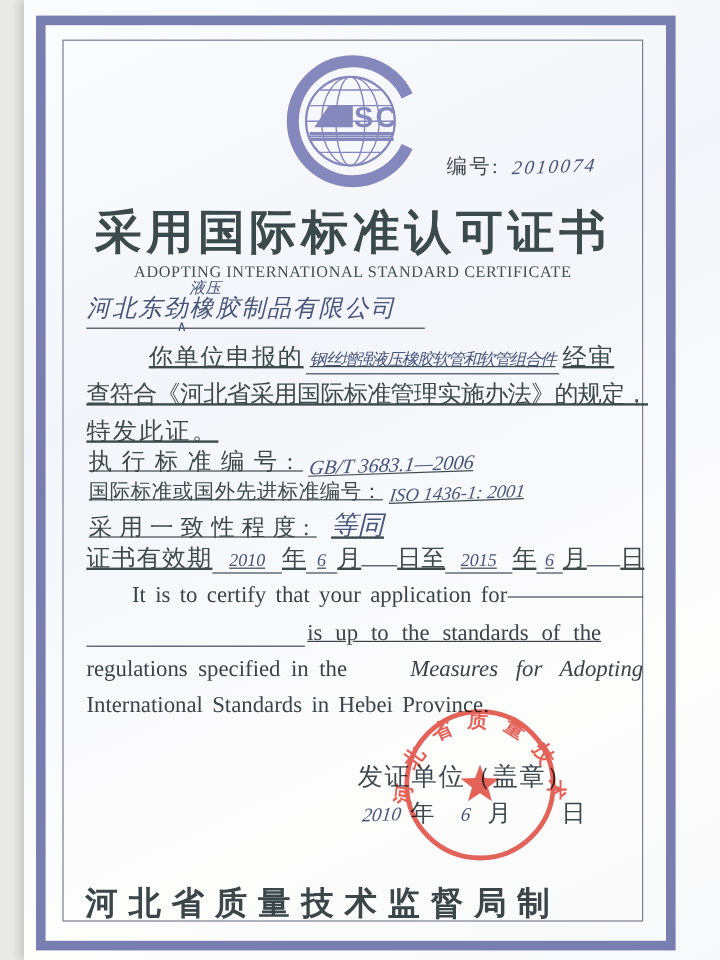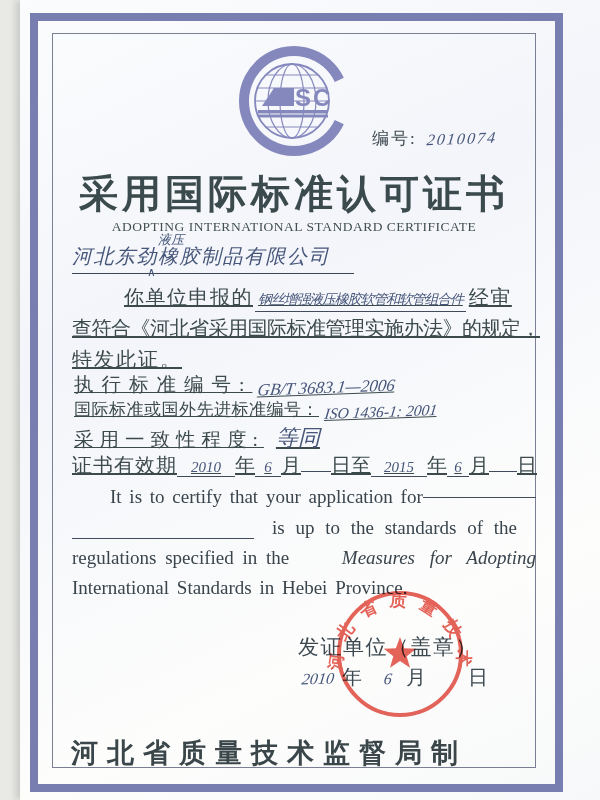--- a/index.html
+++ b/index.html
@@ -73,21 +73,21 @@
     display:flex; align-items:baseline; white-space:nowrap;
   }
   .validity .lbl { letter-spacing:1px; }
   .validity .ul { font-size:15px; }
   .eng { left:52px; width:464px; font-size:19px; color:#39444c; display:flex; align-items:center; }
   .e1 { top:486px; }
   .e1 .t { padding-left:38px; word-spacing:3px; white-space:nowrap; }
   .e1 .fill { flex:1; border-bottom:1.4px solid #414b5c; }
   .e2 { top:517px; }
   .e2 .lead { width:182px; border-bottom:1.4px solid #414b5c; align-self:stretch; }
-  .e2 .t { word-spacing:6px; white-space:nowrap; margin-left:18px; }
+  .e2 .t { word-spacing:6px; white-space:nowrap; margin-left:2px;text-decoration:underline; }
   .e3 { top:547px; justify-content:space-between; }
   .e3 .t { word-spacing:4px; white-space:nowrap; }
   .e3 .it { font-style:italic; word-spacing:10px; white-space:nowrap; }
   .e4 { top:577px; word-spacing:3px; }
   .issuer { left:278px; top:633px; font-size:21px; letter-spacing:1.5px; color:#3c4850; }
   .issue-date {
     left:282px; top:664px; font-size:20px; color:#3c4850;
     display:flex; align-items:baseline; white-space:nowrap;
   }
   .issue-date .hw { font-size:16px; }

